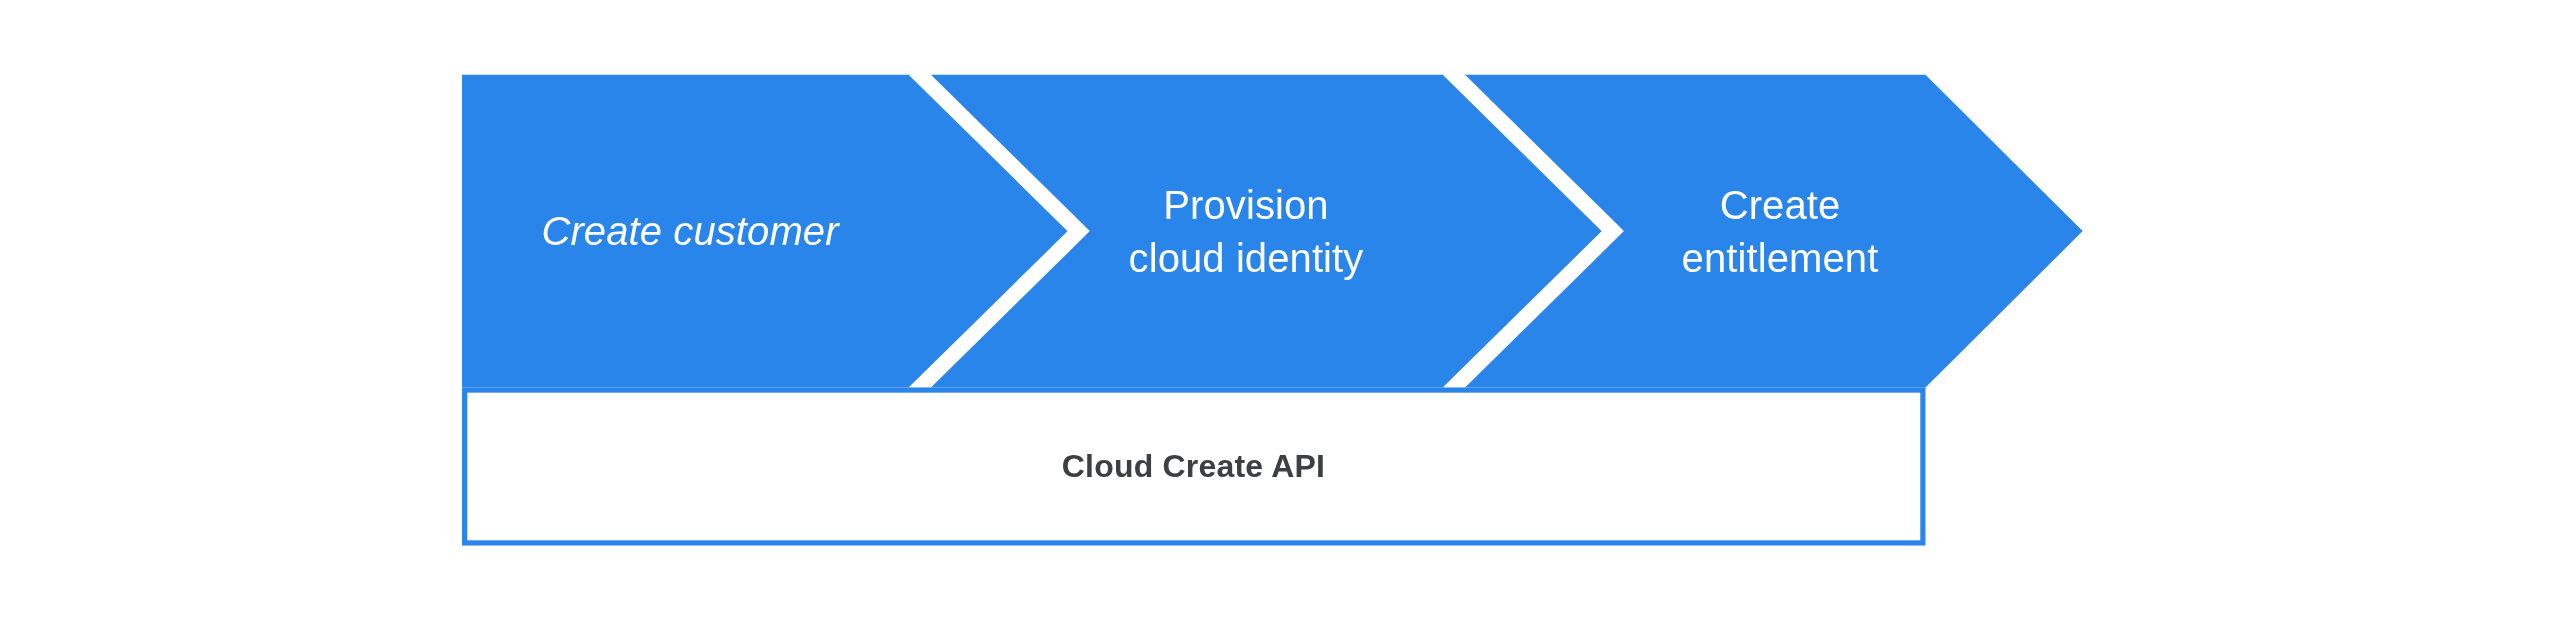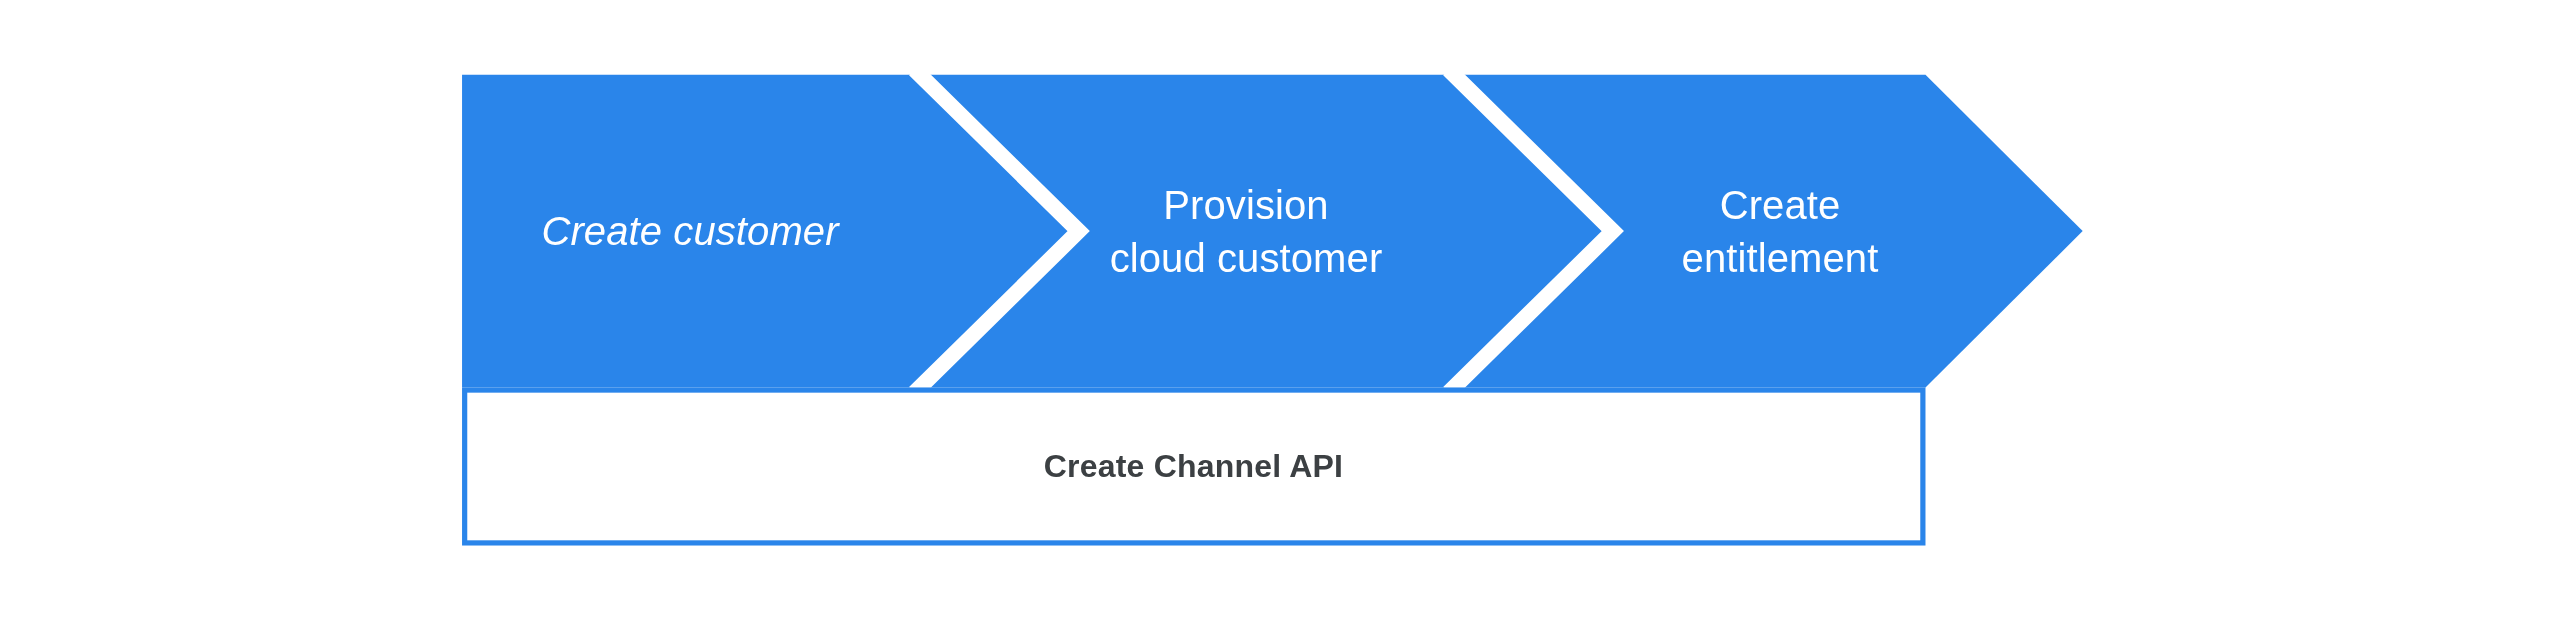--- a/index.html
+++ b/index.html
@@ -81,21 +81,21 @@
     <path fill="none" stroke="#ffffff" stroke-width="18" stroke-linejoin="miter" d="M 1053 80 L 1242 266 L 1053 452"></path>
 
     <path fill="none" stroke="#ffffff" stroke-width="18" stroke-linejoin="miter" d="M 1668 80 L 1857 266 L 1668 452"></path>
 
     <rect x="535" y="449" width="1679" height="176" fill="#ffffff" stroke="#2a85ea" stroke-width="6"></rect>
   </svg>
 
   <div class="stage-label" id="stage-1-label">Create customer</div>
 
   <div class="stage-label" id="stage-2-label">Provision
-cloud customer</div>
+cloud identity</div>
 
   <div class="stage-label" id="stage-3-label">Create
 entitlement</div>
 
-  <div id="api-bar-label">Create Channel API</div>
+  <div id="api-bar-label">Cloud Create API</div>
 
 </div>
 
 
 </body></html>

